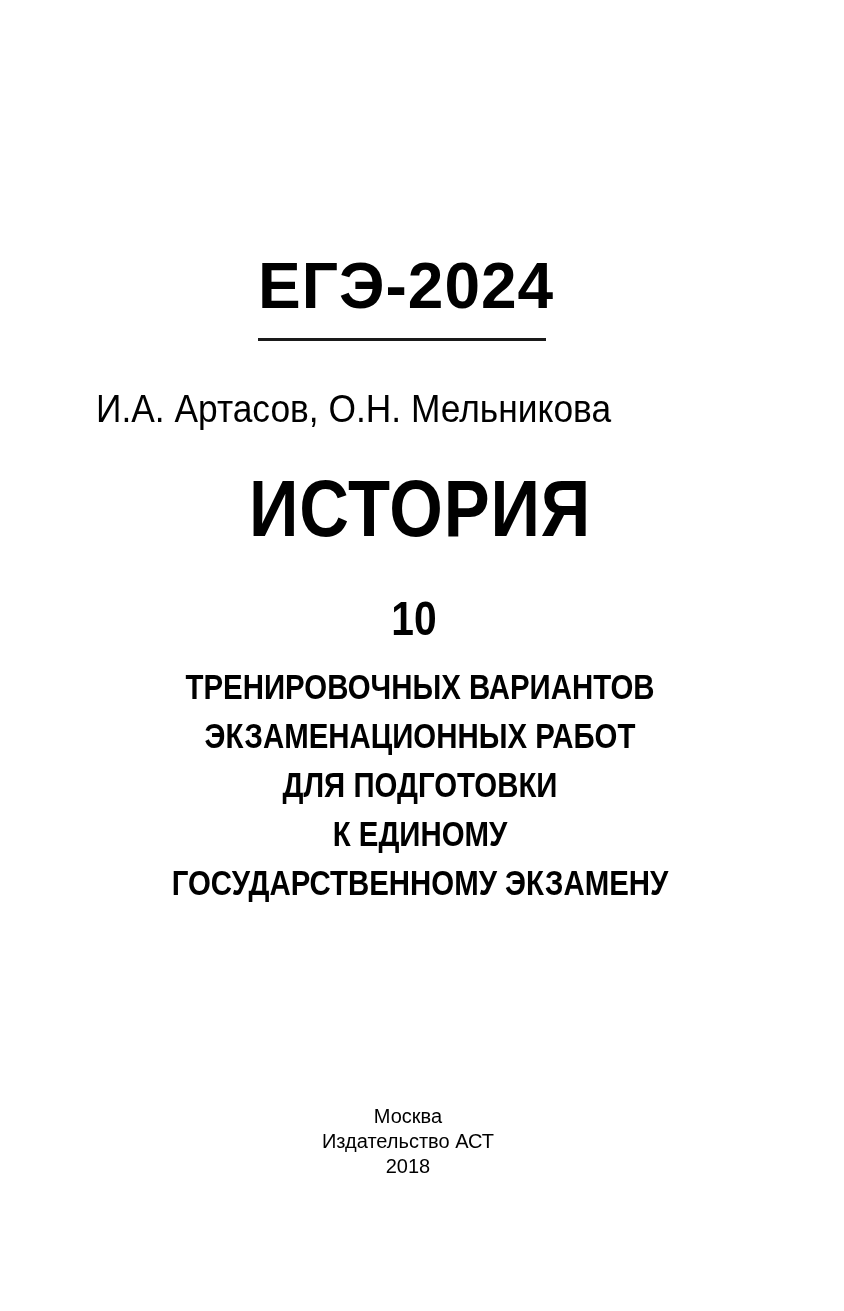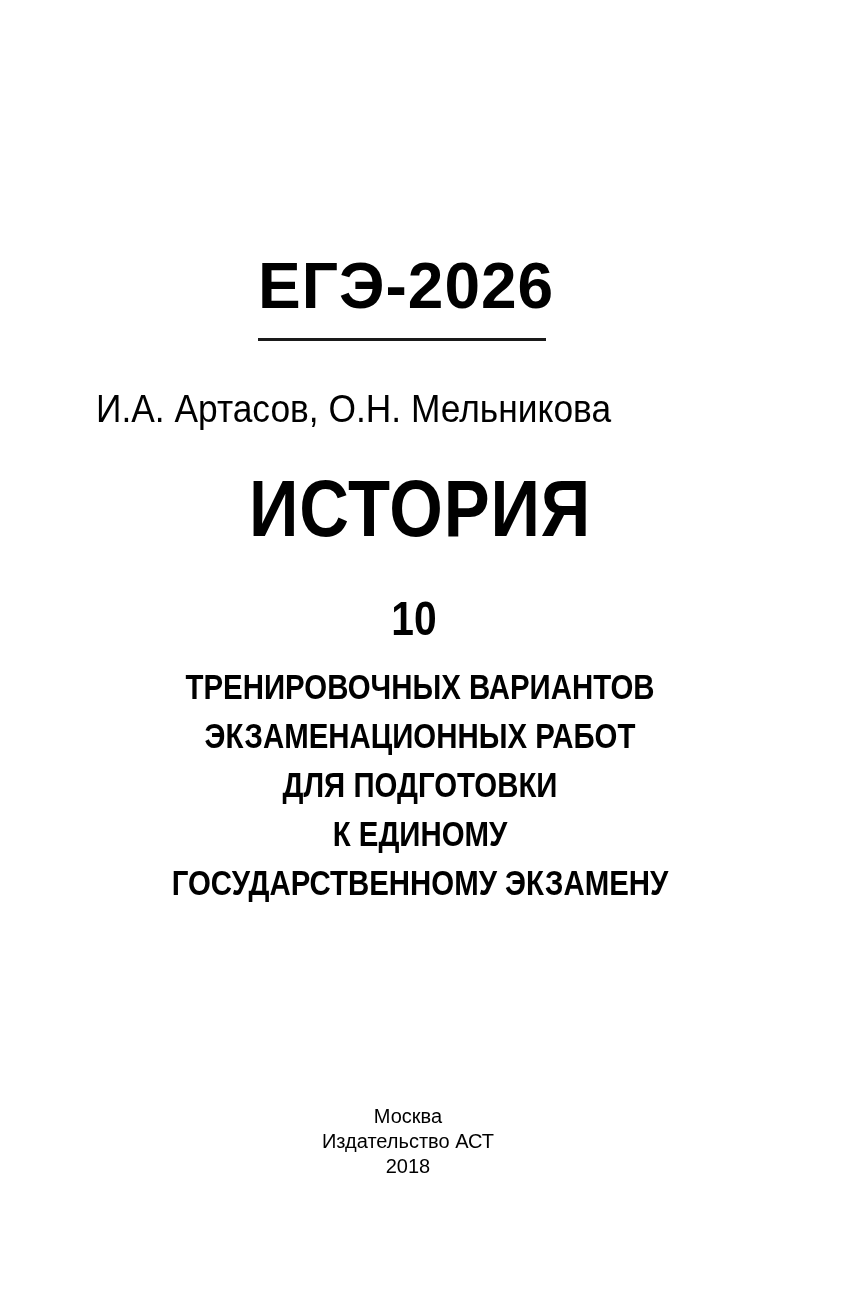--- a/index.html
+++ b/index.html
@@ -34,21 +34,21 @@
     .desc div { white-space: nowrap; }
     .imprint {
       top: 1104px; font-family: "Liberation Sans", sans-serif; font-size: 20px;
       line-height: 25px; left: -14px;
     }
     .imprint div { white-space: nowrap; }
   </style>
 </head>
 <body>
 
-<div class="abs series">ЕГЭ-2026</div>
+<div class="abs series">ЕГЭ-2024</div>
 <div class="rule"></div>
 <div class="abs authors">И.А. Артасов, О.Н. Мельникова</div>
 <div class="abs subject">ИСТОРИЯ</div>
 <div class="abs count">10</div>
 <div class="abs desc">
   <div>ТРЕНИРОВОЧНЫХ ВАРИАНТОВ</div>
   <div>ЭКЗАМЕНАЦИОННЫХ РАБОТ</div>
   <div>ДЛЯ ПОДГОТОВКИ</div>
   <div>К ЕДИНОМУ</div>
   <div>ГОСУДАРСТВЕННОМУ ЭКЗАМЕНУ</div>

